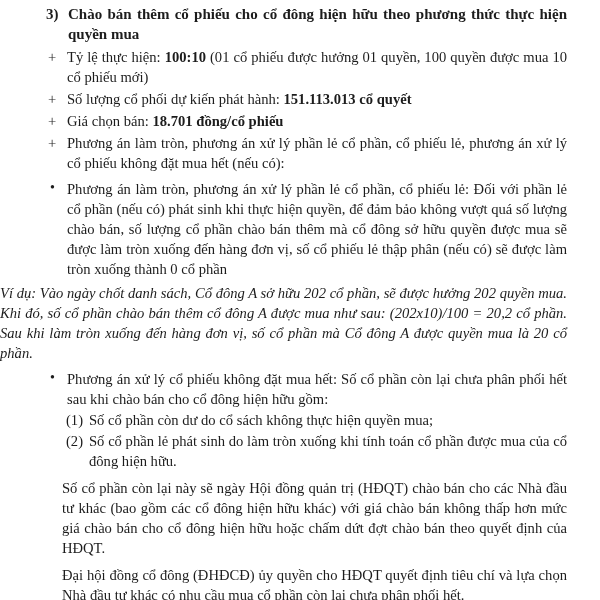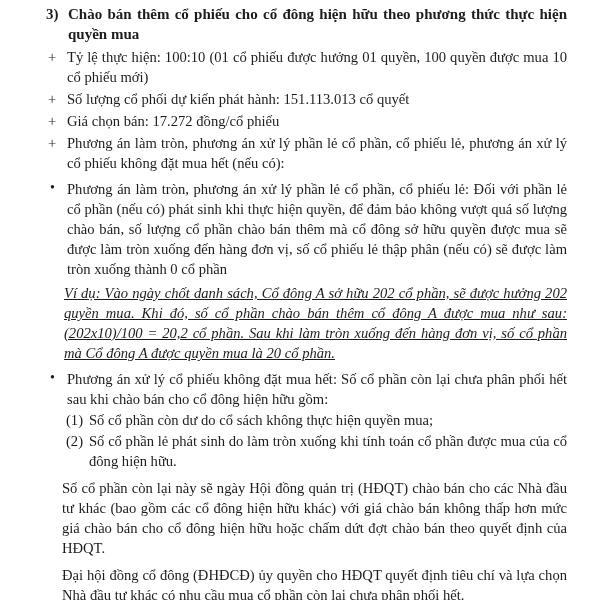--- a/index.html
+++ b/index.html
@@ -52,42 +52,40 @@
     margin-top: 6px;
   }
   .bullet-item .mk {
     position: absolute;
     left: 50px;
     top: -1px;
     font-size: 14px;
   }
 
   .example {
-    margin-left: 64px;
     margin-top: 4px;
     font-style: italic;
-    text-decoration: underline;
   }
 
   .sub-item {
     padding-left: 89px;
     margin-top: 1px;
   }
   .sub-item .lbl {
     position: absolute;
     left: 66px;
     top: 0;
   }
 
   .tail-para {
     margin-left: 62px;
     margin-top: 7px;
   }
 
-  b { font-weight: normal; }
+  b { font-weight: bold; }
 </style>
 </head>
 <body>
 
 <div class="doc">
 
   <div class="para heading">
     <span class="num">3)</span>
     <span>Chào bán thêm cổ phiếu cho cổ đông hiện hữu theo phương thức thực hiện quyền mua</span>
   </div>
@@ -97,21 +95,21 @@
     <span>Tỷ lệ thực hiện: </span><b>100:10</b><span> (01 cổ phiếu được hưởng 01 quyền, 100 quyền được mua 10 cổ phiếu mới)</span>
   </div>
 
   <div class="para plus-item">
     <span class="mk">+</span>
     <span>Số lượng cổ phối dự kiến phát hành: </span><b>151.113.013 cổ quyết</b><span></span>
   </div>
 
   <div class="para plus-item">
     <span class="mk">+</span>
-    <span>Giá chọn bán: </span><b>17.272 đồng/cổ phiếu</b><span></span>
+    <span>Giá chọn bán: </span><b>18.701 đồng/cổ phiếu</b><span></span>
   </div>
 
   <div class="para plus-item">
     <span class="mk">+</span>
     <span>Phương án làm tròn, phương án xử lý phần lẻ cổ phần, cổ phiếu lẻ, phương án xử lý cổ phiếu không đặt mua hết (nếu có):</span>
   </div>
 
   <div class="para bullet-item">
     <span class="mk">•</span>
     <span>Phương án làm tròn, phương án xử lý phần lẻ cổ phần, cổ phiếu lẻ: Đối với phần lẻ cổ phần (nếu có) phát sinh khi thực hiện quyền, để đảm bảo không vượt quá số lượng chào bán, số lượng cổ phần chào bán thêm mà cổ đông sở hữu quyền được mua sẽ được làm tròn xuống đến hàng đơn vị, số cổ phiếu lẻ thập phân (nếu có) sẽ được làm tròn xuống thành 0 cổ phần</span>

